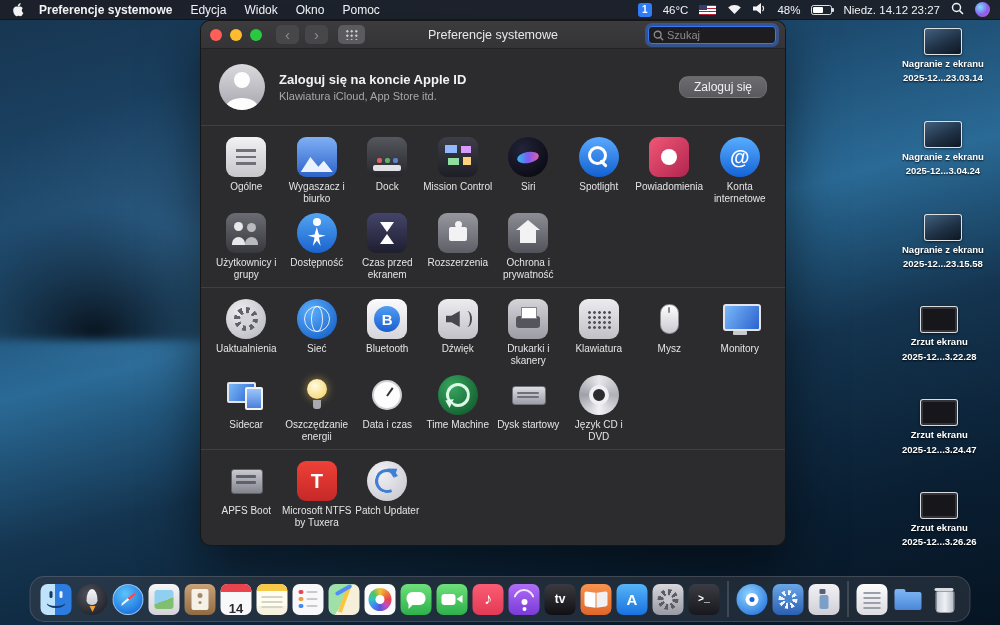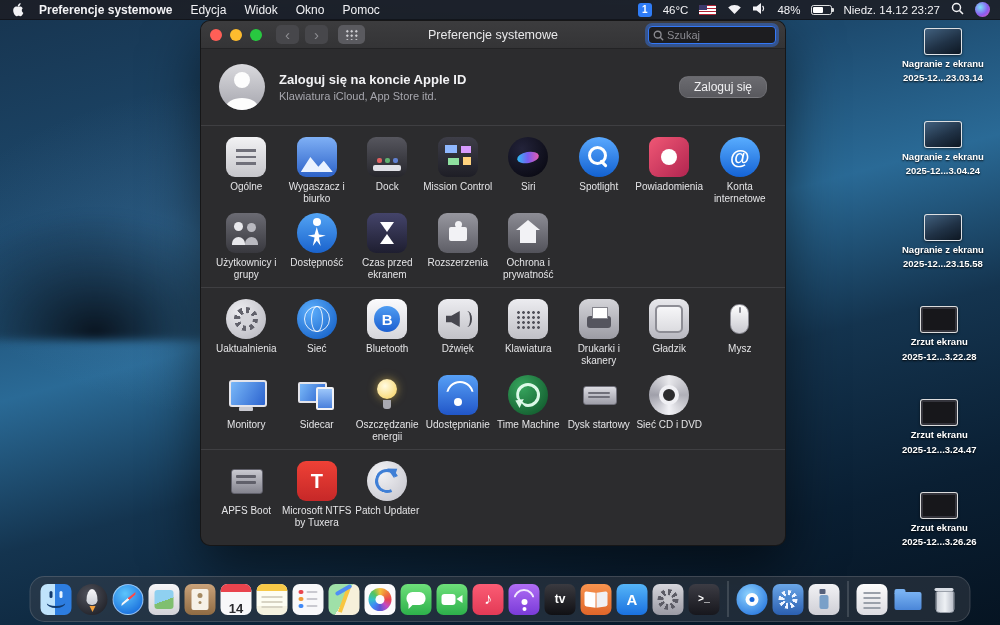--- a/index.html
+++ b/index.html
@@ -489,62 +489,58 @@
           <div class="picon i-bluetooth">
             <span class="g">B</span>
           </div>
           <div class="plabel">Bluetooth</div>
         </div>
         <div class="cell">
           <div class="picon i-sound"></div>
           <div class="plabel">Dźwięk</div>
         </div>
         <div class="cell">
+          <div class="picon i-printers-scanners"></div>
+          <div class="plabel">Drukarki i skanery</div>
+        </div>
+        <div class="cell">
           <div class="picon i-keyboard"></div>
           <div class="plabel">Klawiatura</div>
         </div>
         <div class="cell">
-          <div class="picon i-printers-scanners"></div>
-          <div class="plabel">Drukarki i skanery</div>
-        </div>
-        <div class="cell">
-          <div class="picon i-trackpad"></div>
-          <div class="plabel">Gładzik</div>
-        </div>
-        <div class="cell">
           <div class="picon i-mouse"></div>
           <div class="plabel">Mysz</div>
         </div>
         <div class="cell">
           <div class="picon i-displays"></div>
           <div class="plabel">Monitory</div>
         </div>
         <div class="cell">
           <div class="picon i-sidecar"></div>
           <div class="plabel">Sidecar</div>
         </div>
         <div class="cell">
           <div class="picon i-energy-saver"></div>
           <div class="plabel">Oszczędzanie energii</div>
         </div>
         <div class="cell">
-          <div class="picon i-sharing"></div>
-          <div class="plabel">Udostępnianie</div>
+          <div class="picon i-date-time"></div>
+          <div class="plabel">Data i czas</div>
         </div>
         <div class="cell">
           <div class="picon i-time-machine"></div>
           <div class="plabel">Time Machine</div>
         </div>
         <div class="cell">
           <div class="picon i-startup-disk"></div>
           <div class="plabel">Dysk startowy</div>
         </div>
         <div class="cell">
           <div class="picon i-cd-dvd"></div>
-          <div class="plabel">Sieć CD i DVD</div>
+          <div class="plabel">Język CD i DVD</div>
         </div>
       </div>
       <div class="divider"></div>
       <div class="grid">
         <div class="cell">
           <div class="picon i-apfs-boot"></div>
           <div class="plabel">APFS Boot</div>
         </div>
         <div class="cell">
           <div class="picon i-ms-ntfs">

